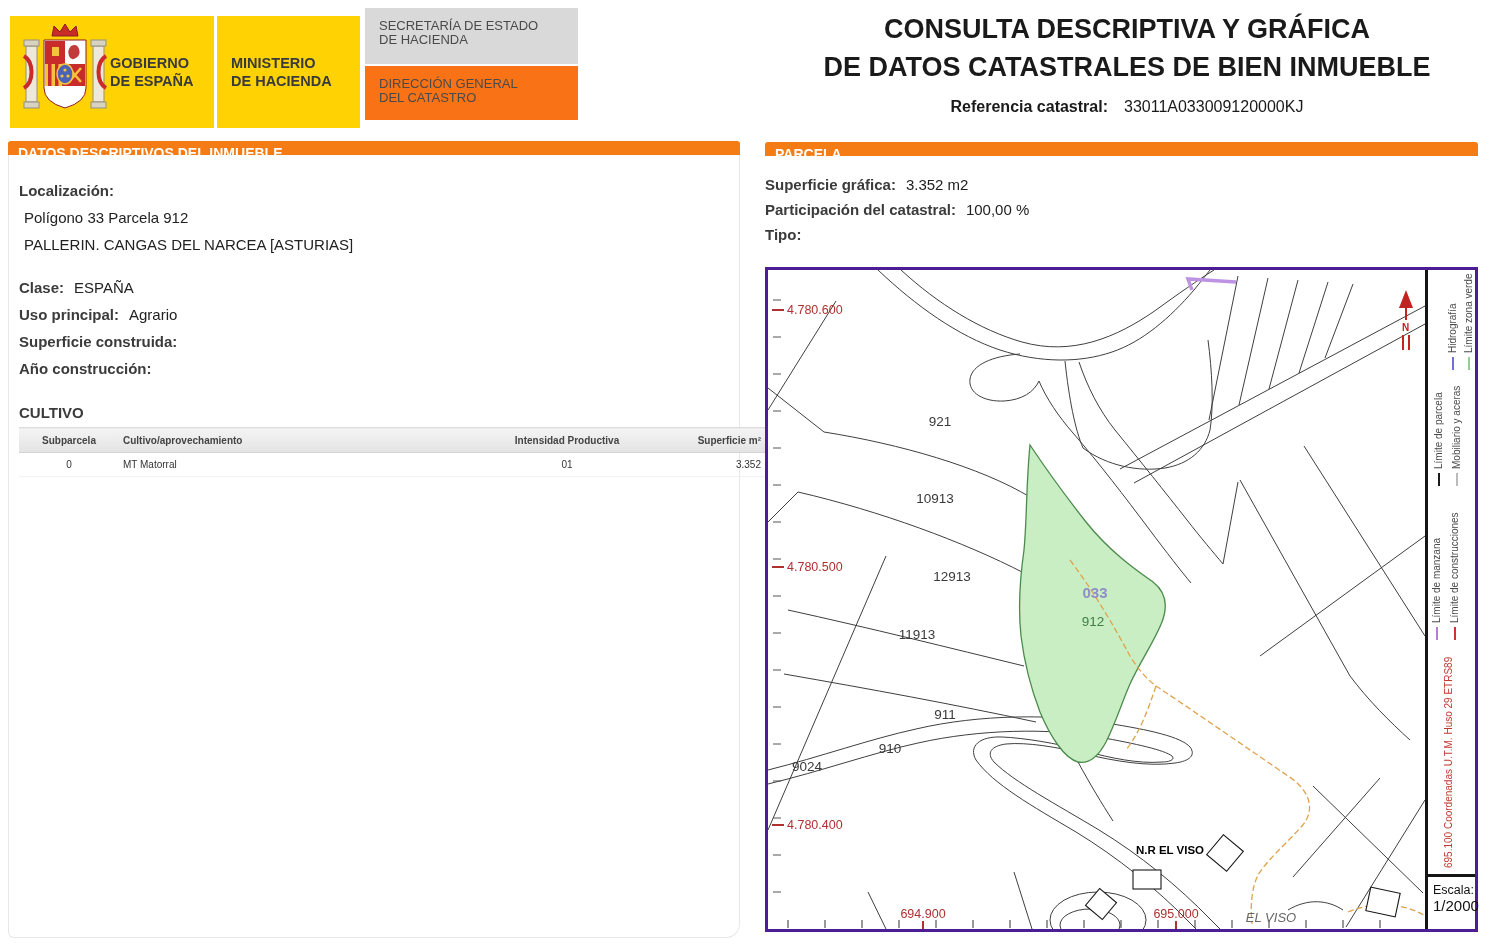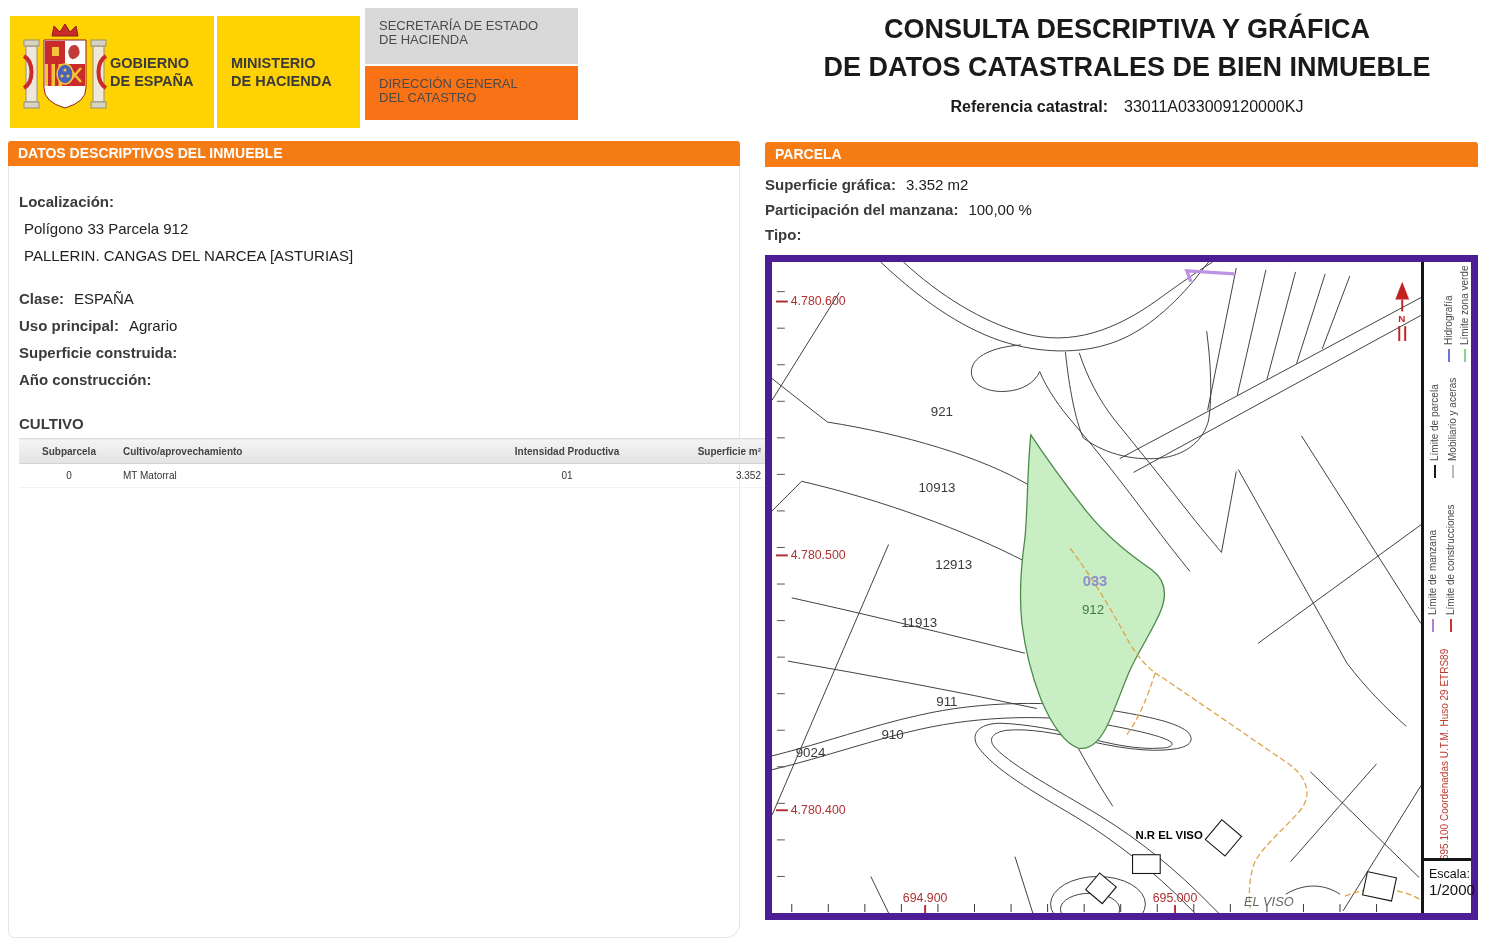--- a/index.html
+++ b/index.html
@@ -14,21 +14,21 @@
   .min-txt{font-weight:bold;font-size:14.5px;color:#3A3A3A;line-height:18px;margin-left:14px;}
   .secretaria-box{left:365px;top:8px;width:213px;height:56px;background:#D9D9D9;}
   .secretaria-box .t, .direccion-box .t{font-size:13px;color:#4A4A4A;line-height:14px;padding:11px 0 0 14px;}
   .direccion-box{left:365px;top:66px;width:213px;height:54px;background:#f97316;}
   .title-wrap{left:770px;top:10px;width:714px;text-align:center;}
   .title-line{font-size:27px;font-weight:bold;color:#1A1A1A;line-height:38px;}
   .ref-line{margin-top:12px;font-size:16px;color:#1A1A1A;}
   .ref-line .lbl{font-weight:bold;margin-right:16px;}
 
   
-  .orange-bar{height:25px;background:#F57C14;color:#fff;font-weight:bold;font-size:14px;line-height:25px;padding-left:10px;border-radius:3px 3px 0 0;}
+  .orange-bar{height:14px;background:#F57C14;color:#fff;font-weight:bold;font-size:14px;line-height:25px;padding-left:10px;border-radius:3px 3px 0 0;}
   .left-card{left:8px;top:142px;width:730px;height:795px;background:#fff;border:1px solid #E7E7E7;border-top:none;border-radius:0 0 14px 6px;}
   .left-card .orange-bar{margin:-1px -1px 0 -1px;}
   .lp-body{padding:22px 14px 0 10px;}
   .fld{font-size:15px;line-height:27px;color:#222;}
   .fld b{color:#3B3B3B;}
   .fld .val{margin-left:10px;}
   .gap{height:16px;}
   .cultivo-title{font-weight:bold;font-size:15px;color:#3B3B3B;margin:22px 0 6px 0;}
   table.cultivo{width:714px;border-collapse:collapse;table-layout:fixed;font-size:10px;}
   table.cultivo th{background:linear-gradient(#F4F4F4,#E3E3E3);border-top:1px solid #DCDCDC;border-bottom:1px solid #D4D4D4;color:#444;font-weight:bold;height:24px;padding:0 4px;}
@@ -37,21 +37,21 @@
   .c-cul{width:360px;text-align:left;}
   .c-int{width:152px;text-align:center;}
   .c-sup{width:110px;text-align:right;}
   th.c-cul{text-align:left;} th.c-sup{text-align:right;}
 
   .right-head{left:765px;top:142px;width:713px;}
   .rp-fields{left:765px;top:172px;width:713px;}
   .rp-fields .fld{line-height:25px;}
 
   
-  .map-figure{left:765px;top:255px;width:713px;height:665px;border:7px solid #4c1d95;box-sizing:border-box;display:flex;background:#fff;}
+  .map-figure{left:765px;top:267px;width:713px;height:665px;border:3px solid #4c1d95;box-sizing:border-box;display:flex;background:#fff;}
   .map-canvas{position:relative;flex:1 1 auto;}
   .map-canvas svg{display:block;width:100%;height:100%;}
   .legend-strip{position:relative;flex:0 0 50px;border-left:3px solid #151515;box-sizing:border-box;background:#fff;}
   .legend-entry{position:absolute;white-space:nowrap;font-size:10px;color:#4A4A4A;transform:rotate(-90deg);transform-origin:0 0;line-height:13px;}
   .legend-entry .sw{display:inline-block;width:13px;height:2px;vertical-align:middle;margin-right:4px;}
   .legend-utm{color:#C03A30;font-size:10px;}
   .escala-box{position:absolute;left:0;right:0;bottom:0;height:55px;border-top:3px solid #151515;padding:6px 0 0 5px;box-sizing:border-box;}
   .escala-l{font-size:12.5px;color:#111;}
   .escala-v{font-size:15px;color:#111;}
 
@@ -158,21 +158,21 @@
       </tbody>
     </table>
   </div>
 </div>
 
 <div class="abs right-head">
   <div class="orange-bar">PARCELA</div>
 </div>
 <div class="abs rp-fields">
   <div class="fld"><b>Superficie gráfica:</b><span class="val">3.352 m2</span></div>
-  <div class="fld"><b>Participación del manzana:</b><span class="val">100,00 %</span></div>
+  <div class="fld"><b>Participación del catastral:</b><span class="val">100,00 %</span></div>
   <div class="fld"><b>Tipo:</b><span class="val"></span></div>
 </div>
 
 <div class="abs map-figure">
   <div class="map-canvas">
     <svg id="map-svg" viewBox="0 0 657 659" preserveAspectRatio="none">
 
       <g stroke="#3F3F3F" stroke-width="1" fill="none">
         <path d="M133,0 C170,34 212,60 254,72 C304,86 348,68 388,40 C410,24 430,10 446,0"></path>
         <path d="M110,0 C148,36 190,66 232,80 C272,93 312,93 344,82 C374,72 402,48 426,20 L442,0"></path>

